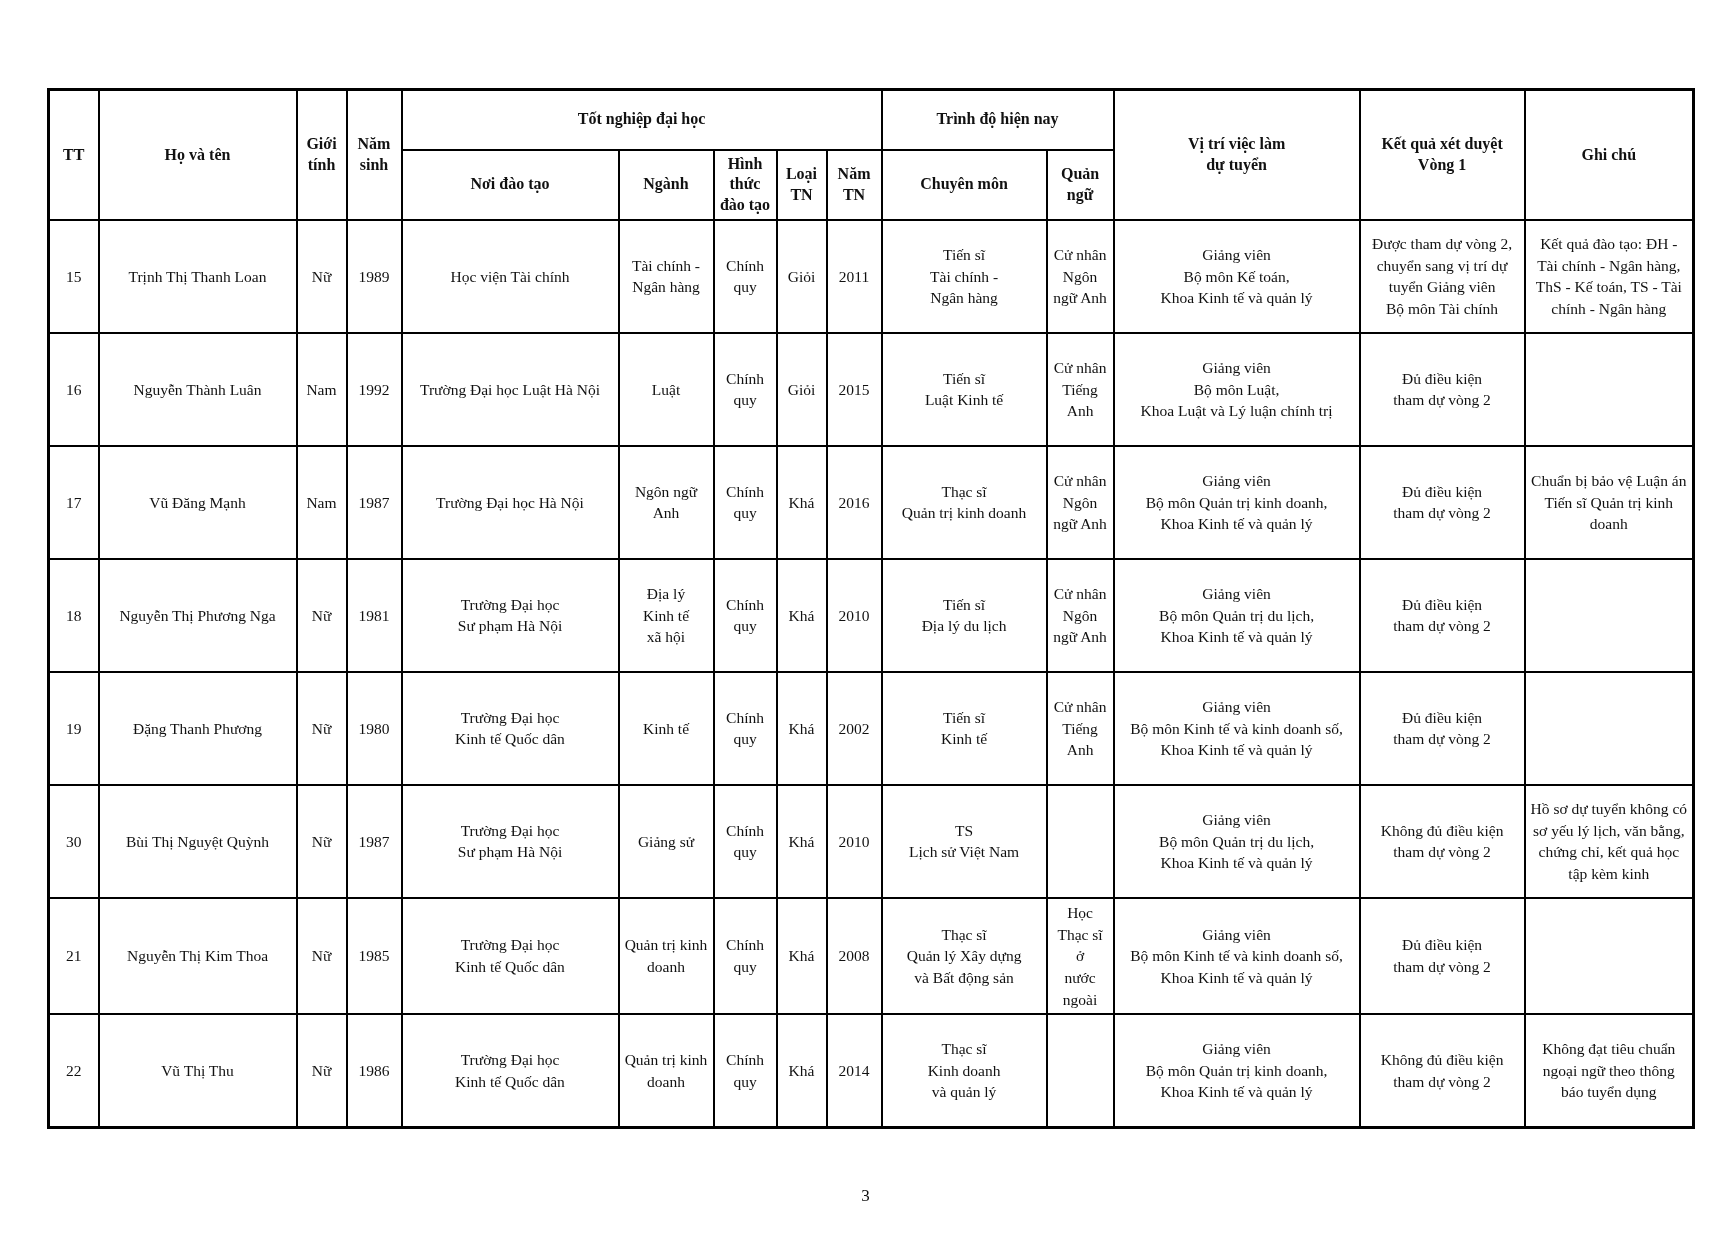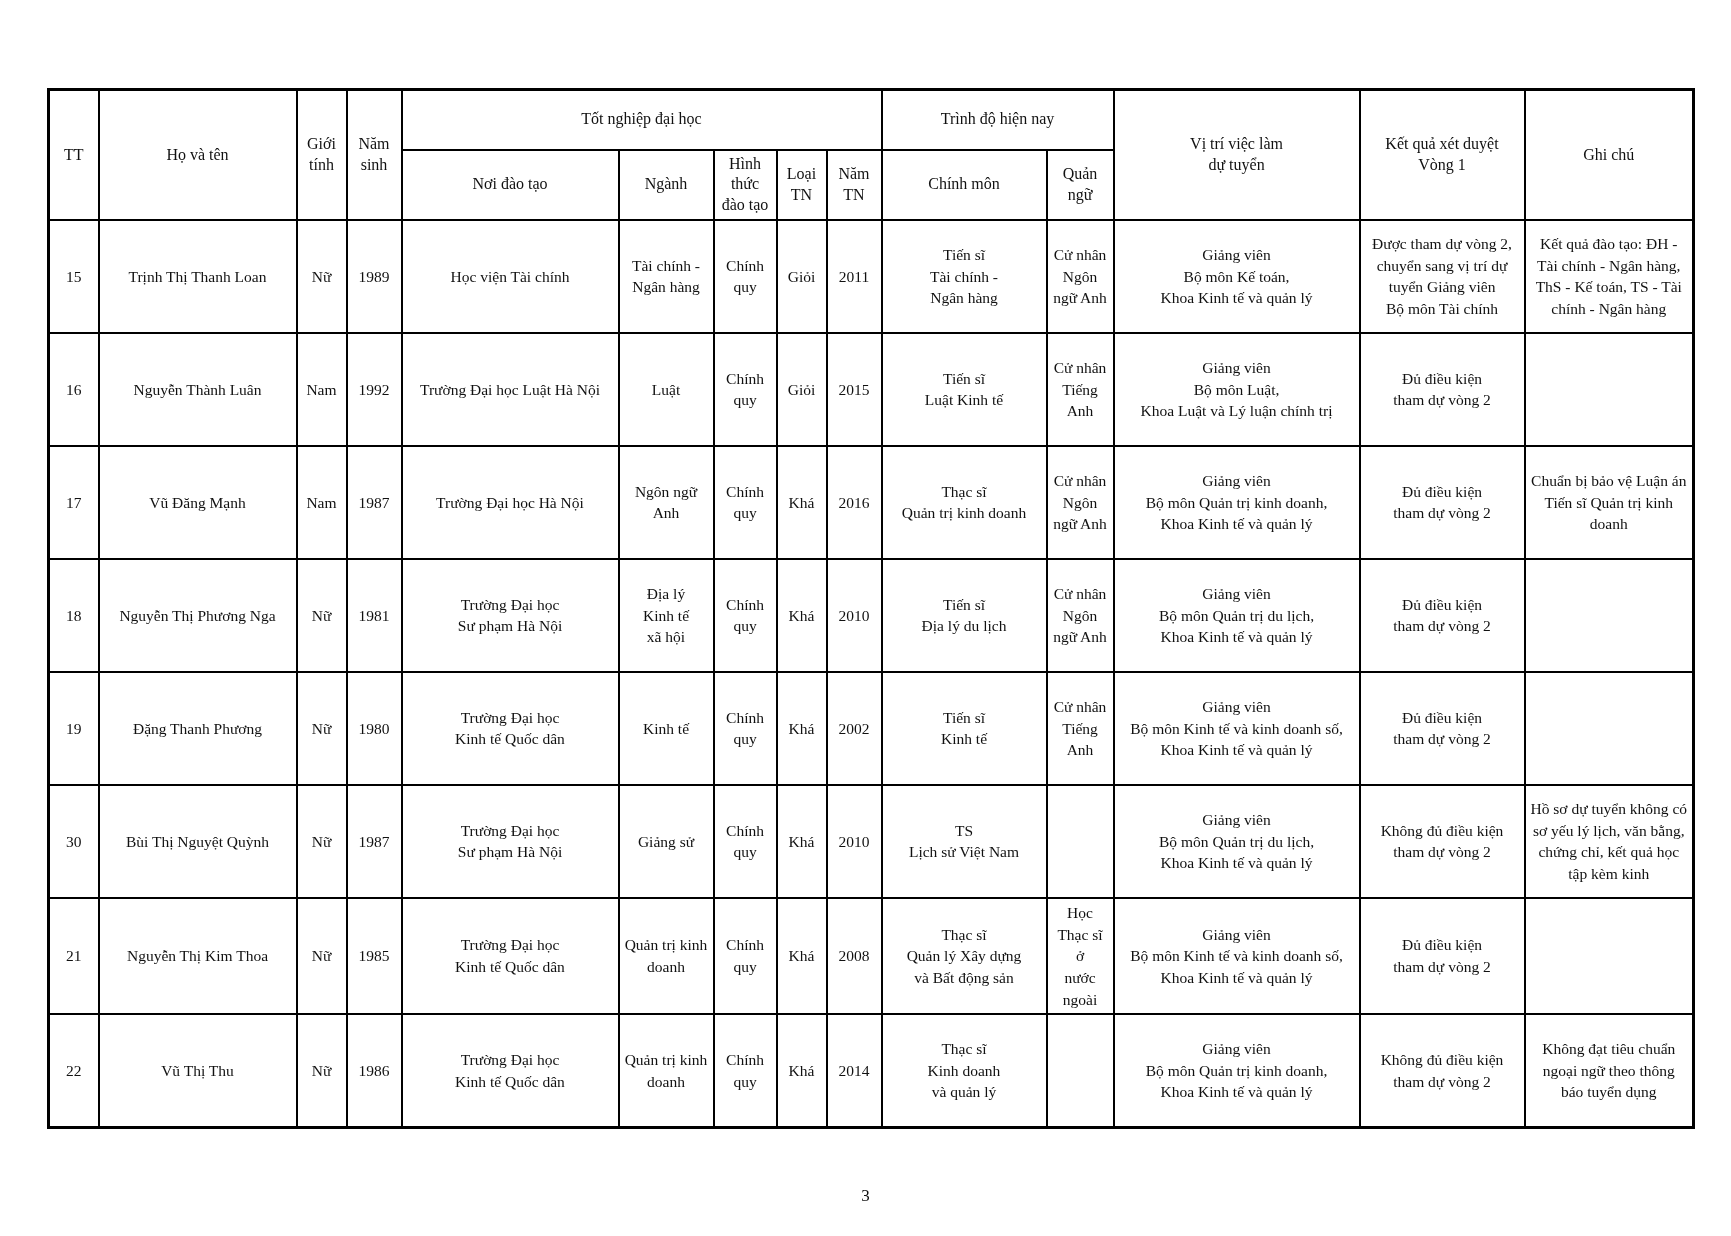--- a/index.html
+++ b/index.html
@@ -28,21 +28,21 @@
     border: 2px solid #000000;
     padding: 3px 5px;
     text-align: center;
     vertical-align: middle;
     white-space: pre-line;
     font-size: 15.5px;
     line-height: 1.4;
     overflow: hidden;
   }
   table.roster th {
-    font-weight: normal;
+    font-weight: bold;
     font-size: 16px;
     line-height: 1.3;
   }
   table.roster { border: 3px solid #000000; }
   thead tr.h1 { height: 60px; }
   thead tr.h2 { height: 70px; }
   tbody tr { height: 113px; }
   td.name { text-align: left; padding-left: 7px; margin-top: 24px; }
   .page-number {
     position: absolute;
@@ -93,21 +93,21 @@
       <tr class="h2">
         <th>Nơi đào tạo</th>
         <th>Ngành</th>
         <th>Hình
 thức
 đào tạo</th>
         <th>Loại
 TN</th>
         <th>Năm
 TN</th>
-        <th>Chính môn</th>
+        <th>Chuyên môn</th>
         <th>Quản
 ngữ</th>
       </tr>
     </thead>
     <tbody>
       <tr>
         <td>15</td>
         <td class="name">Trịnh Thị Thanh Loan</td>
         <td>Nữ</td>
         <td>1989</td>

